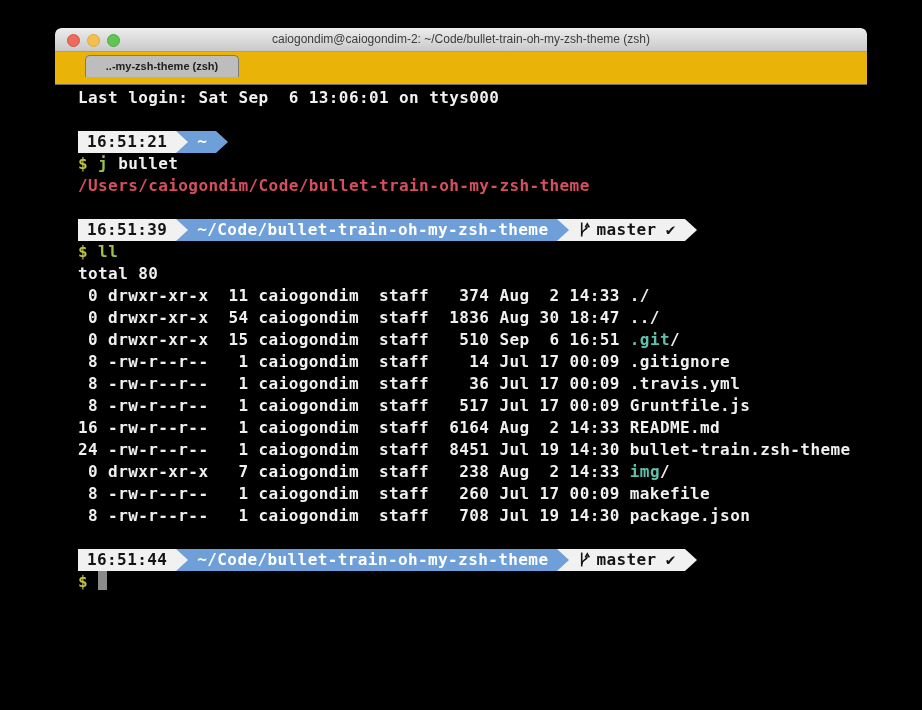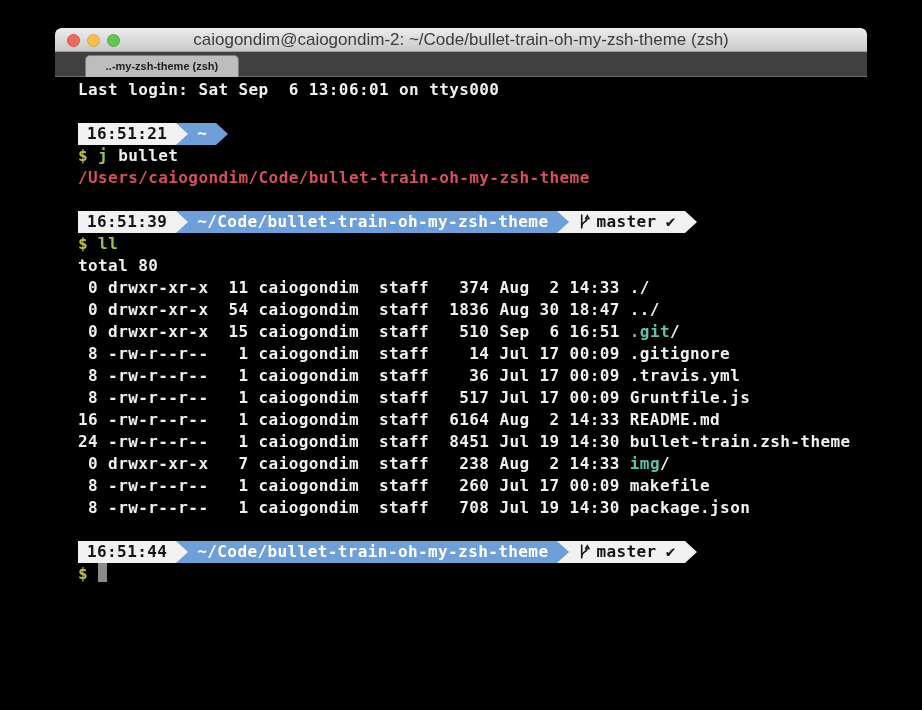--- a/index.html
+++ b/index.html
@@ -17,27 +17,27 @@
     background:linear-gradient(#ededed,#c9c9c9);
     border-bottom:1px solid #9f9f9f;
     border-radius:6px 6px 0 0;
   }
   .traffic { position:absolute; left:12px; top:6px; display:flex; gap:7px; }
   .light { width:13px; height:13px; border-radius:50%; }
   .light.red    { border:1px solid #d5544a; }
   .light.yellow { border:1px solid #dba943; }
   .light.green  { border:1px solid #52a73f; }
   .titlebar-title {
-    text-align:center; font-size:17px; line-height:23px; color:#3c3c3c;
+    text-align:center; font-size:12px; line-height:23px; color:#3c3c3c;
     white-space:nowrap; overflow:hidden;
   }
 
   
   .tabbar {
-    position:relative; height:25px; background:#404040;
+    position:relative; height:33px; background:#eab308;
     border-bottom:1px solid #6e6e6e;
   }
   .tab {
     position:absolute; left:30px; top:3px; width:154px; height:22px;
     background:#bdbdbd; border:1px solid #7a7a7a; border-bottom:none;
     border-radius:5px 5px 0 0;
     font-size:11px; font-weight:bold; line-height:21px; color:#1e1e1e; text-align:center;
     white-space:nowrap; overflow:hidden;
   }
 

